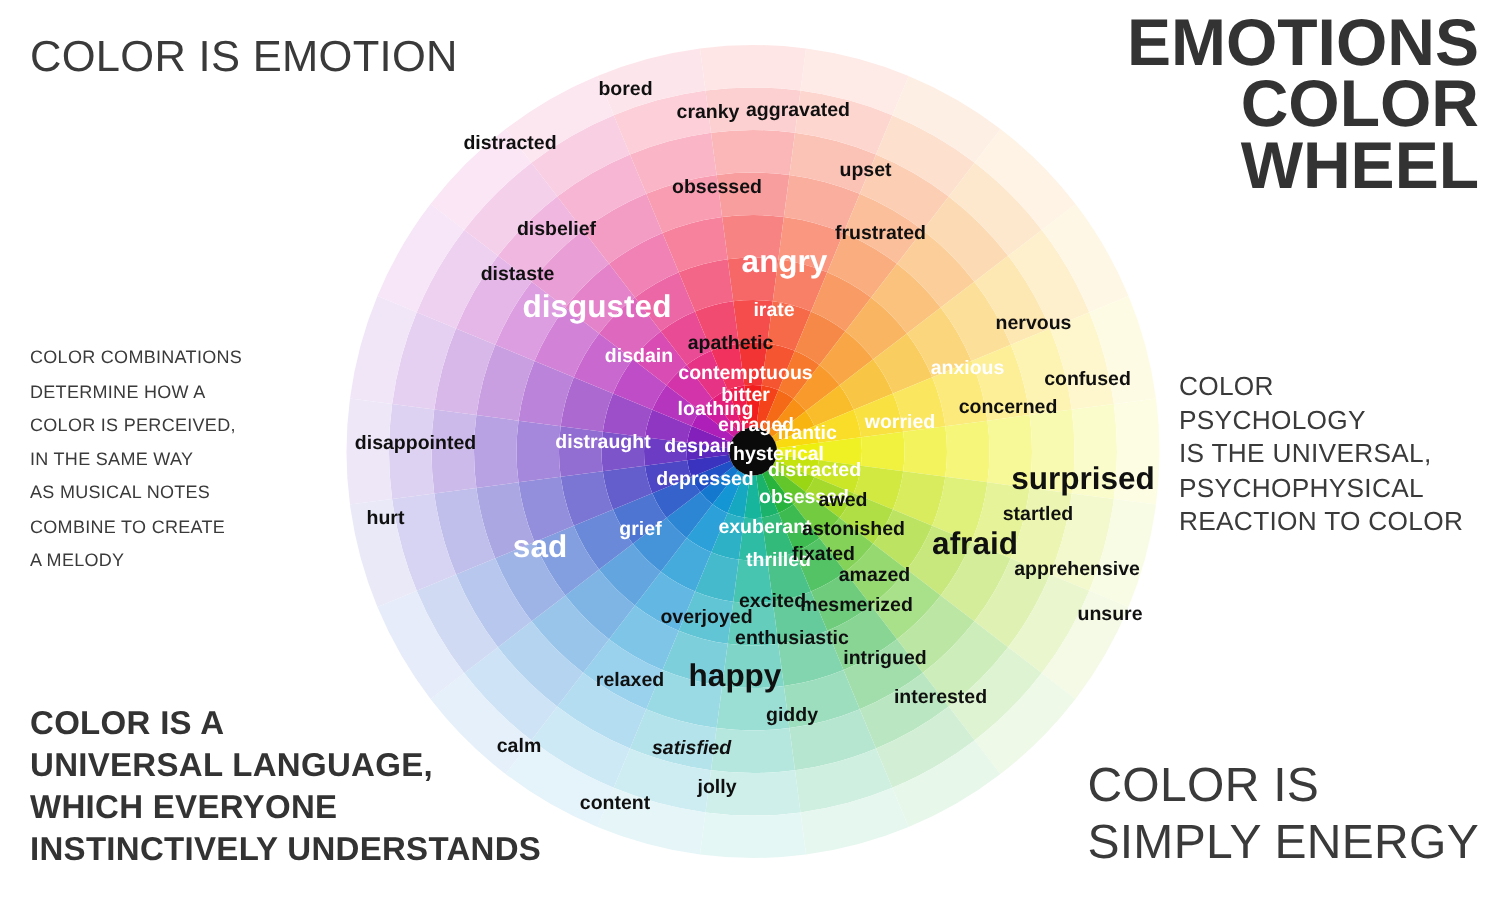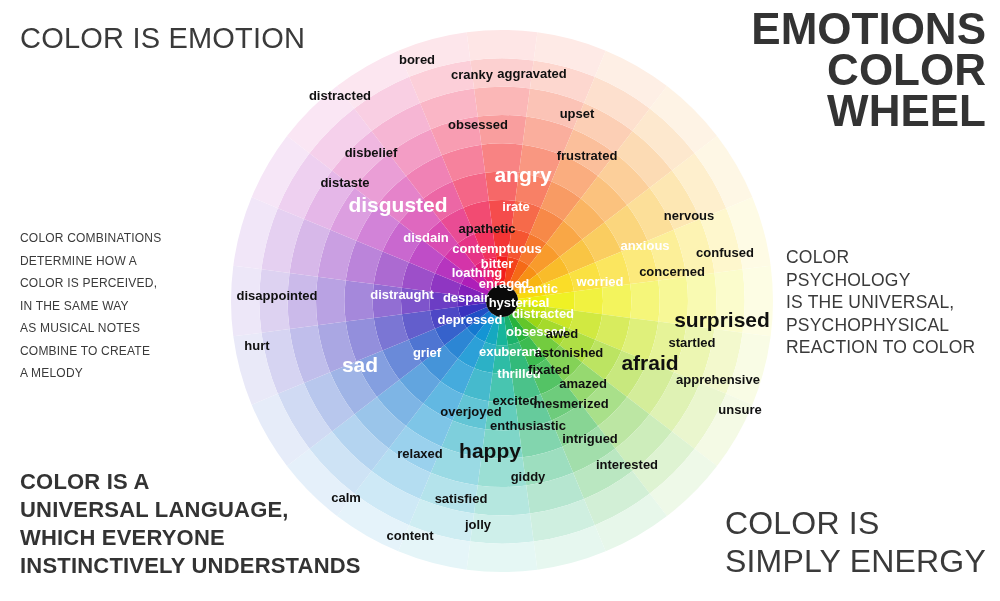--- a/index.html
+++ b/index.html
@@ -362,21 +362,21 @@
       <div class="emolabel r2 dark" style="left: 389px; top: 453px; margin-left: 31px;">relaxed</div>
       <div class="emolabel r2 dark" style="left: 346px; top: 497px;">calm</div>
       <div class="emolabel r2 dark" style="left: 410px; top: 535px;">content</div>
       <div class="emolabel r2 light" style="left: 536px; top: 331px;">obsessed</div>
       <div class="emolabel r2 light" style="left: 510px; top: 351px;">exuberant</div>
       <div class="emolabel r2 light" style="left: 519px; top: 373px;">thrilled</div>
       <div class="emolabel r2 dark" style="left: 471px; top: 411px;">overjoyed</div>
       <div class="emolabel r2 dark" style="left: 515px; top: 400px;">excited</div>
       <div class="emolabel r2 dark" style="left: 528px; top: 425px;">enthusiastic</div>
       <div class="emolabel big dark" style="left: 490px; top: 451px;">happy</div>
-      <div class="emolabel r2 dark" style="left: 461px; top: 498px;">satisfied</div>
+      <div class="emolabel r2 dark" style="left: 461px; top: 498px; font-style: italic;">satisfied</div>
       <div class="emolabel r2 dark" style="left: 478px; top: 524px;">jolly</div>
       <div class="emolabel r2 dark" style="left: 528px; top: 476px;">giddy</div>
       <div class="emolabel r2 dark" style="left: 549px; top: 369px;">fixated</div>
       <div class="emolabel r2 dark" style="left: 571px; top: 403px;">mesmerized</div>
       <div class="emolabel r2 dark" style="left: 583px; top: 383px;">amazed</div>
       <div class="emolabel r2 dark" style="left: 569px; top: 352px;">astonished</div>
       <div class="emolabel r2 dark" style="left: 562px; top: 333px;">awed</div>
       <div class="emolabel r2 light" style="left: 543px; top: 313px;">distracted</div>
       <div class="emolabel r2 light" style="left: 519px; top: 302px;">hysterical</div>
       <div class="emolabel r2 light" style="left: 538px; top: 288px;">frantic</div>

